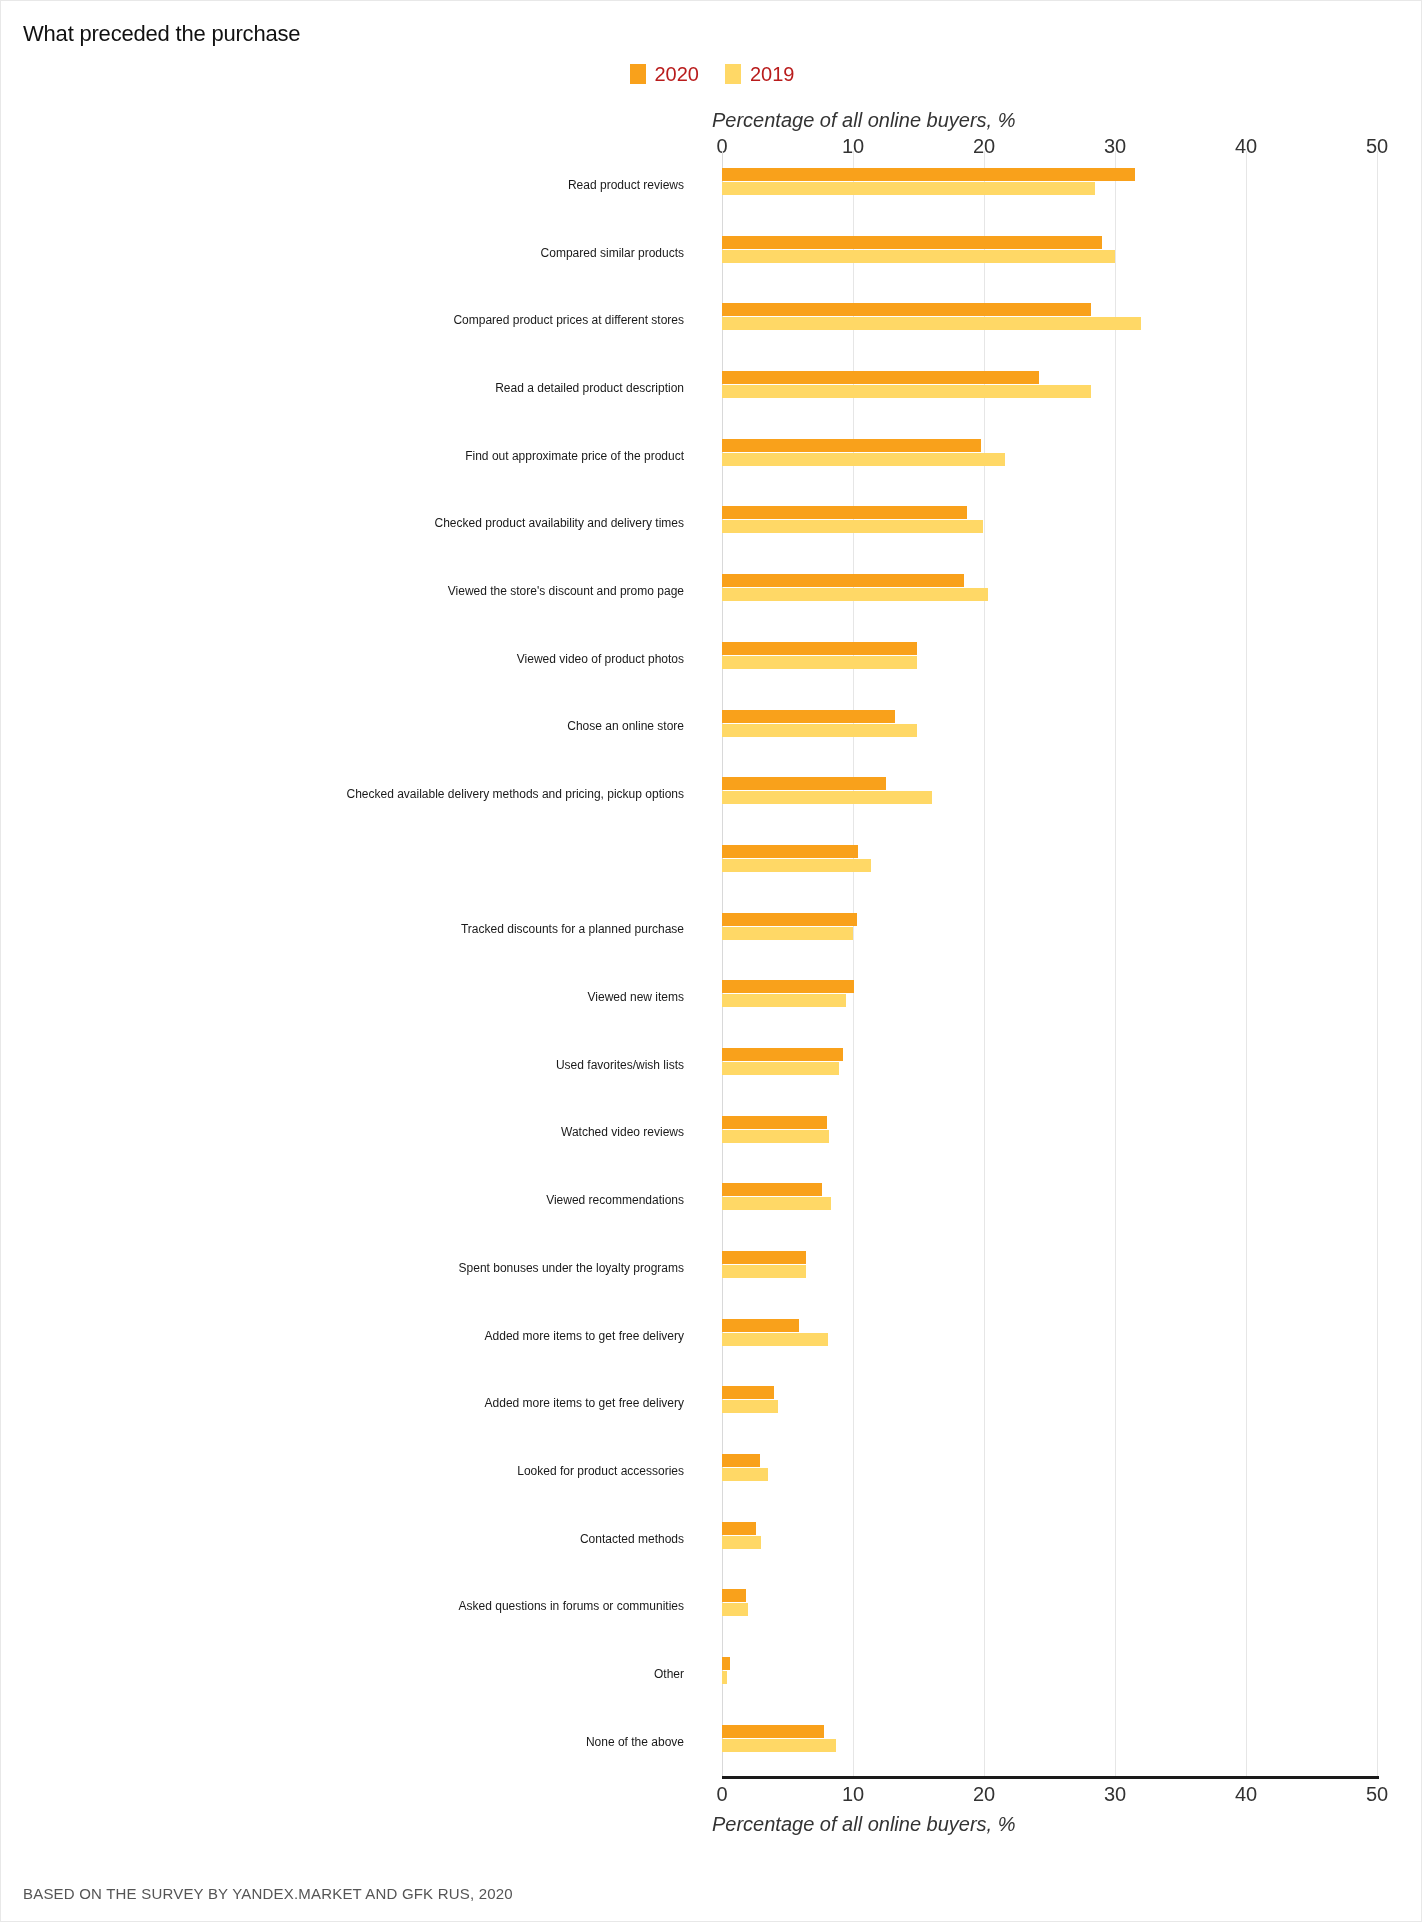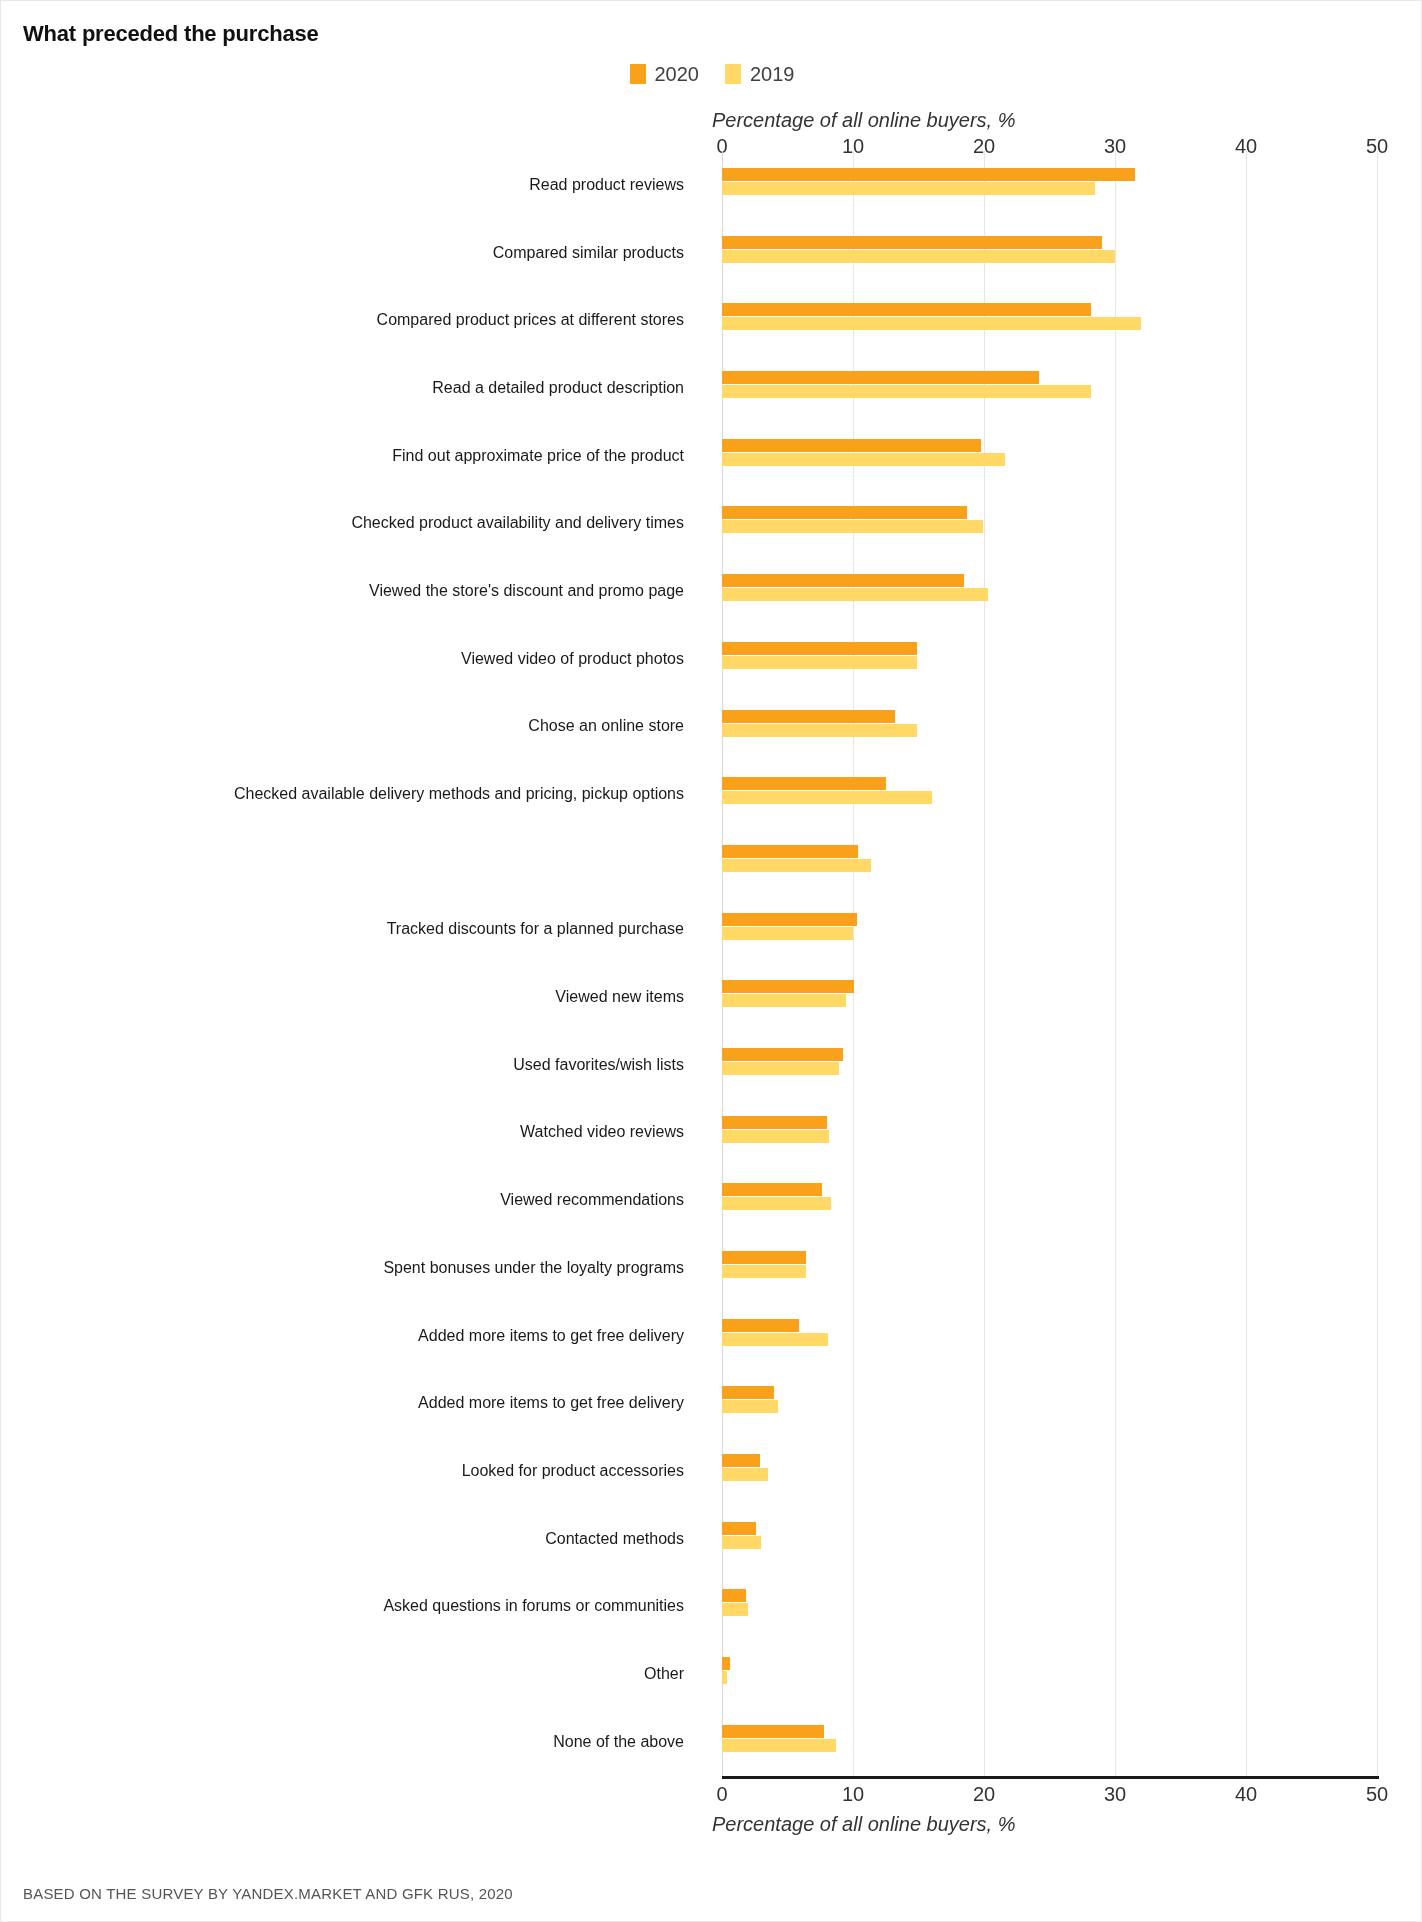--- a/index.html
+++ b/index.html
@@ -20,21 +20,21 @@
     border: 1px solid #e8e8e8;
     overflow: hidden;
   }
 
   
   #chart-title {
     position: absolute;
     left: 22px;
     top: 20px;
     font-size: 22px;
-    font-weight: bold;
+    font-weight: normal;
     letter-spacing: -0.2px;
     color: #111111;
     white-space: nowrap;
     text-align: right;
   }
 
   
   #legend {
     position: absolute;
     top: 63px;
@@ -50,21 +50,21 @@
     align-items: center;
     gap: 9px;
   }
   .legend-swatch {
     width: 16px;
     height: 20px;
     display: block;
   }
   .legend-label {
     font-size: 20px;
-    color: #404040;
+    color: #b91c1c;
     line-height: 1;
   }
 
   
   .axis-title {
     position: absolute;
     font-size: 20px;
     color: #333333;
     white-space: nowrap;
     font-style: italic;
@@ -134,21 +134,21 @@
   }
   .row-label {
     position: absolute;
     right: 721px;
     width: 560px;
     top: 50%;
     transform: translateY(-50%);
     padding-right: 18px;
     box-sizing: border-box;
     text-align: right;
-    font-size: 16px;
+    font-size: 12px;
     line-height: 28px;
     color: #1a1a1a;
   }
   .bars {
     position: absolute;
     left: 721px;
     top: 0;
     height: 100%;
     width: 655px;
   }

